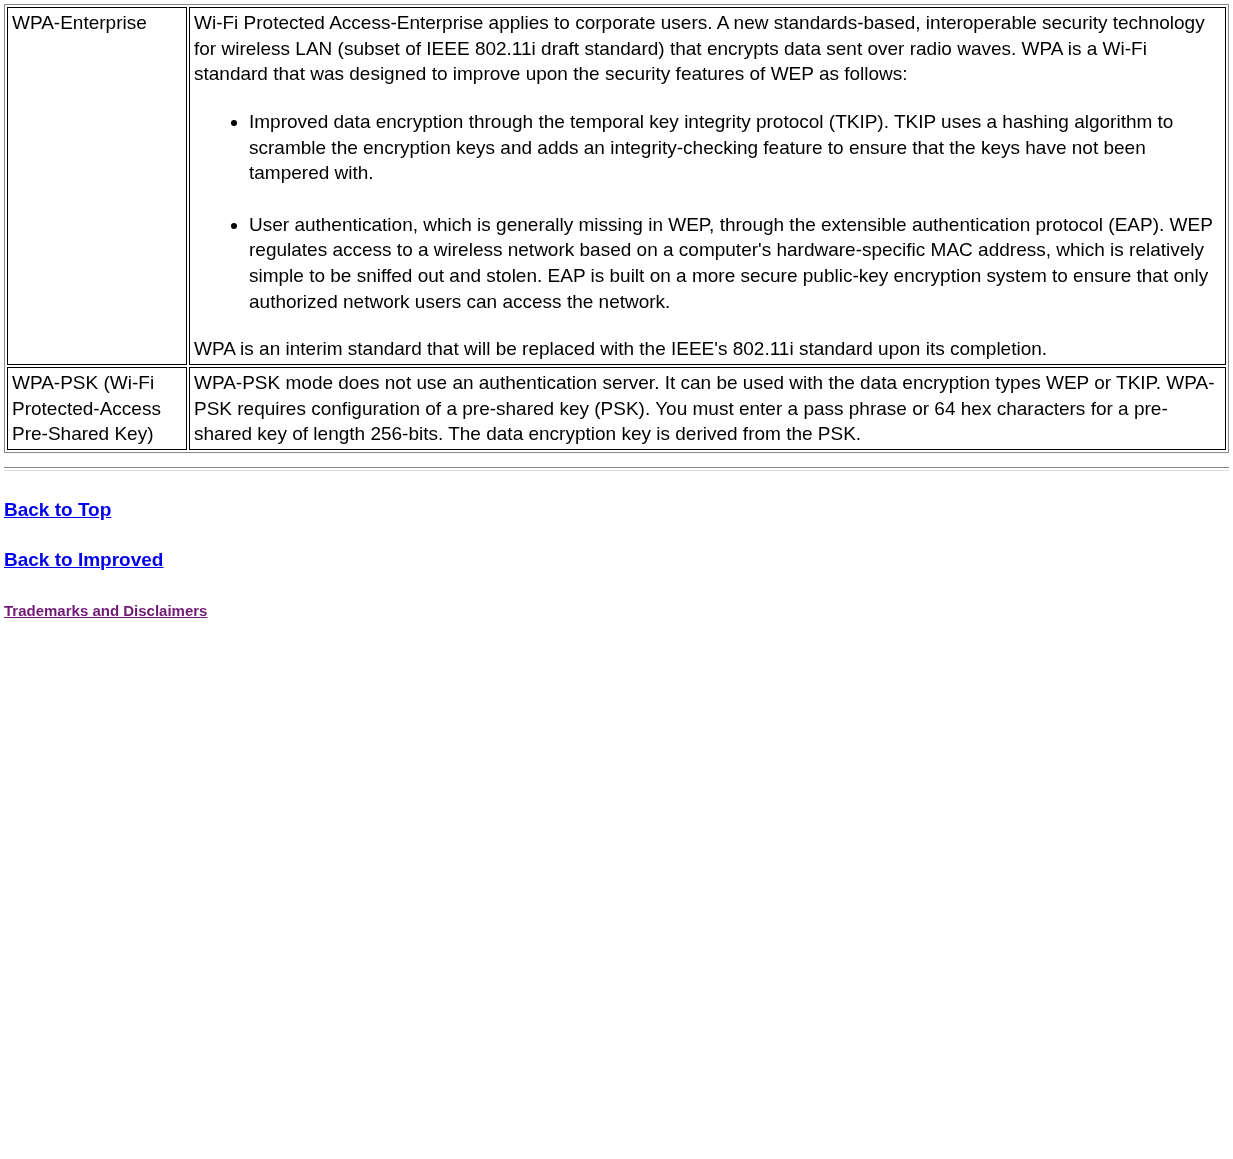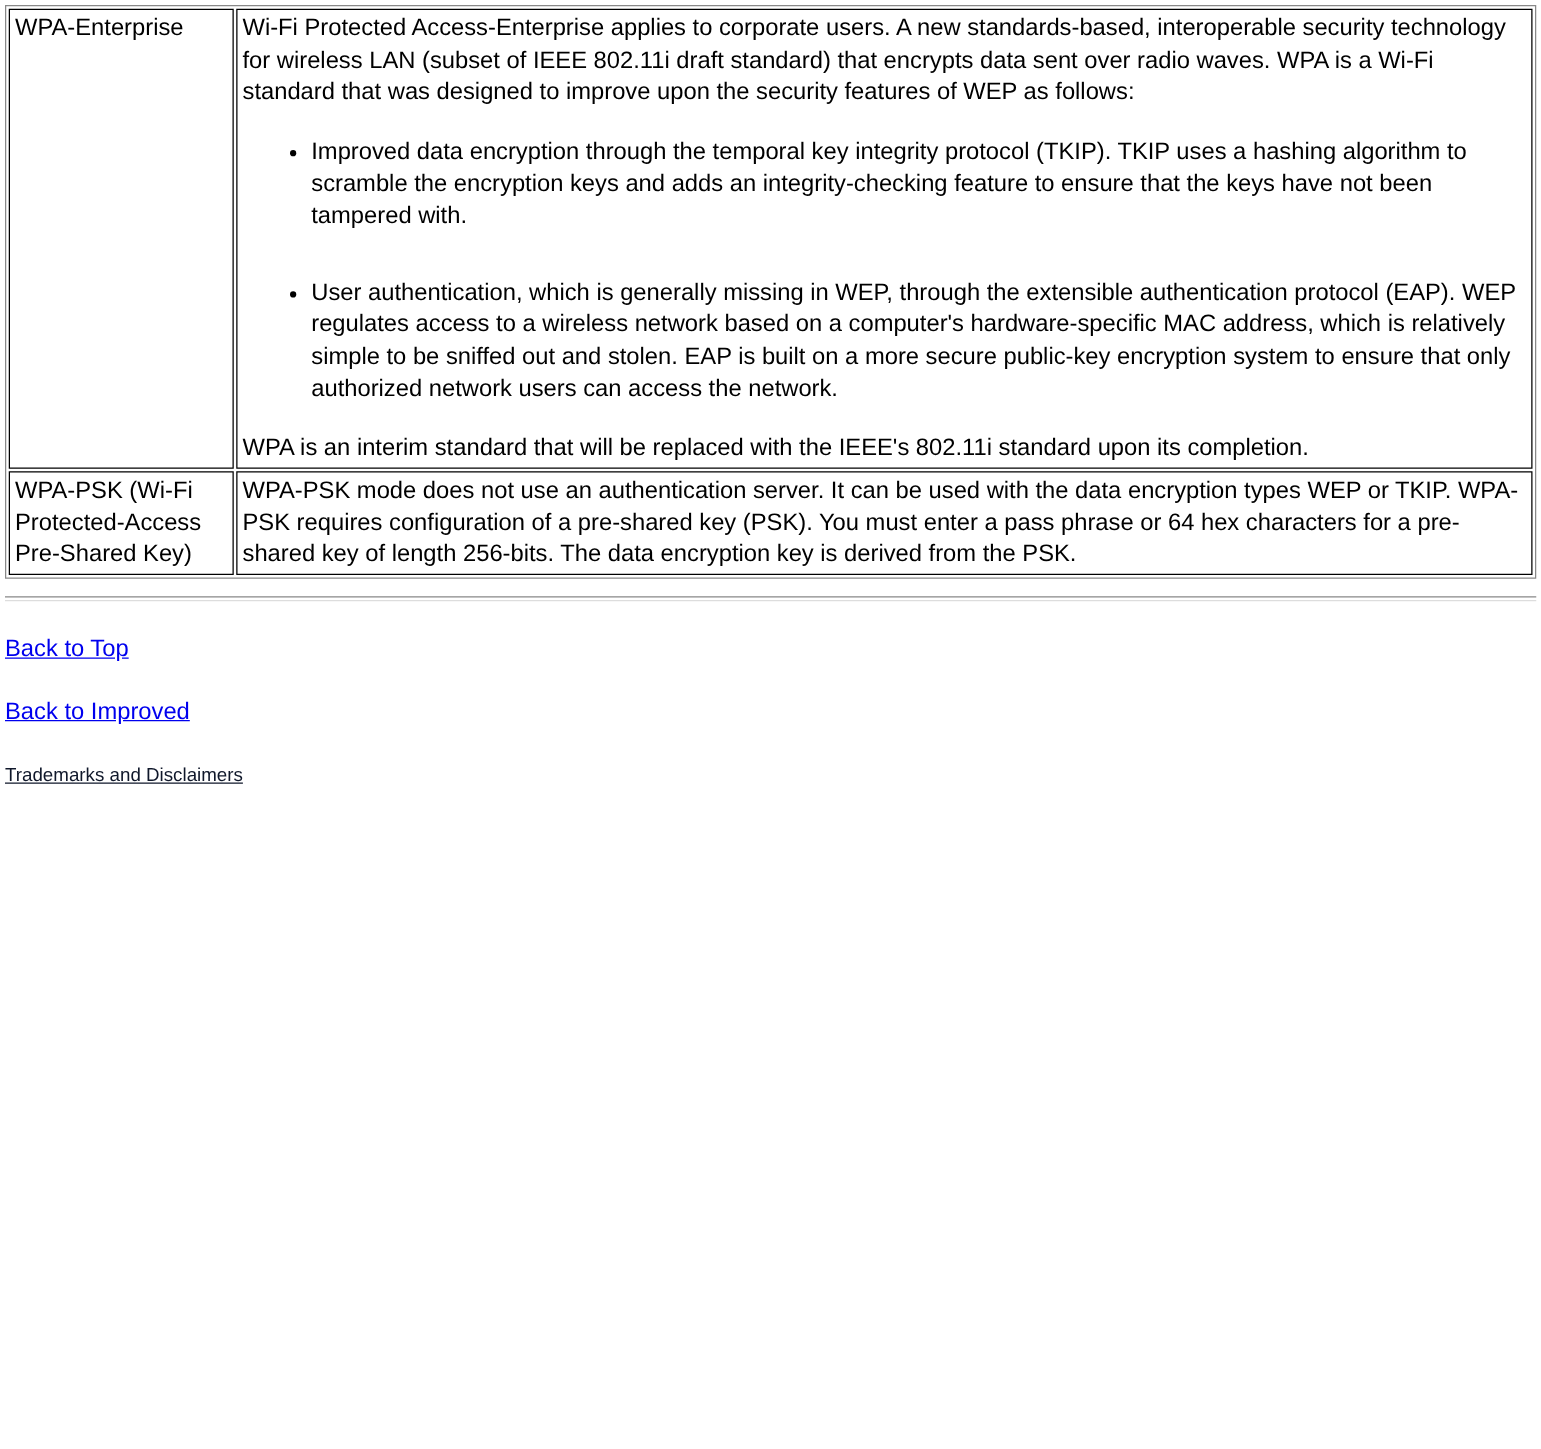--- a/index.html
+++ b/index.html
@@ -24,44 +24,45 @@
     }
     td.term {
       width: 170px;
       margin-left: 27px;
     }
     ul {
       margin: 22px 0 22px 0;
       padding-left: 55px;
     }
     li {
-      margin-bottom: 36px;
+      margin-bottom: 26px;
       line-height: 1.35;
     }
     li:last-child {
       margin-bottom: 12px;
     }
     hr {
       margin: 14px 0;
       border: none;
       border-top: 1px solid #888;
       border-bottom: 1px solid #ddd;
       height: 2px;
     }
     a.nav-link {
       color: #0000EE;
       text-decoration: underline;
       display: inline-block;
     }
     .link-block {
       margin-top: 28px;
       margin-bottom: 0;
+      font-weight: bold;
     }
     a.small-link {
-      color: #0f172a;
+      color: #701a75;
       text-decoration: underline;
       font-size: 15px;
     }
   </style>
 </head>
 <body>
 
 <table>
   <tbody>
       <tr>

